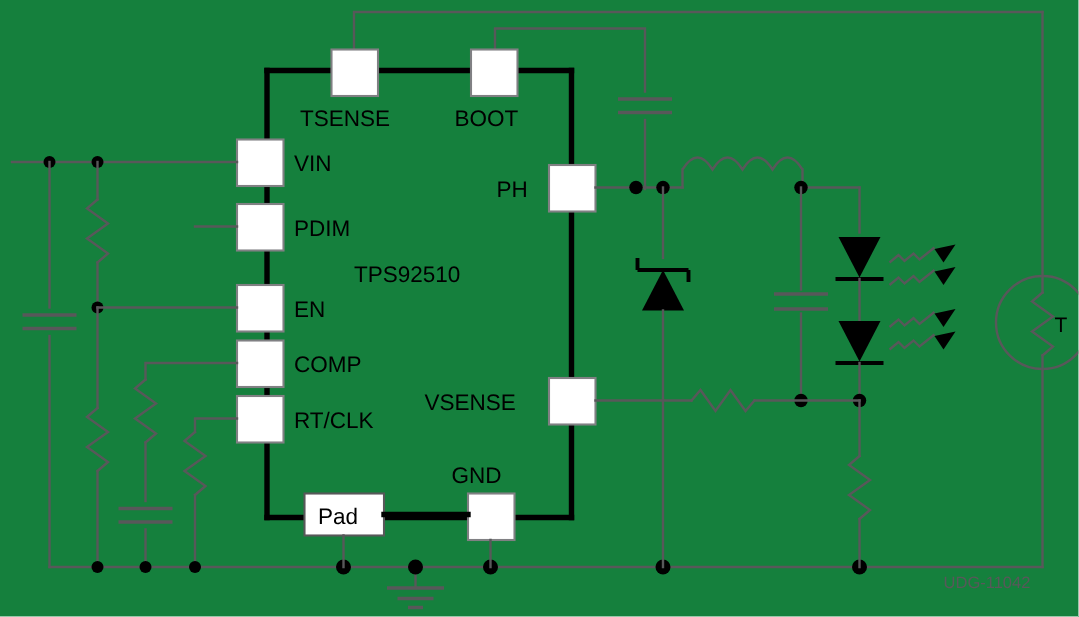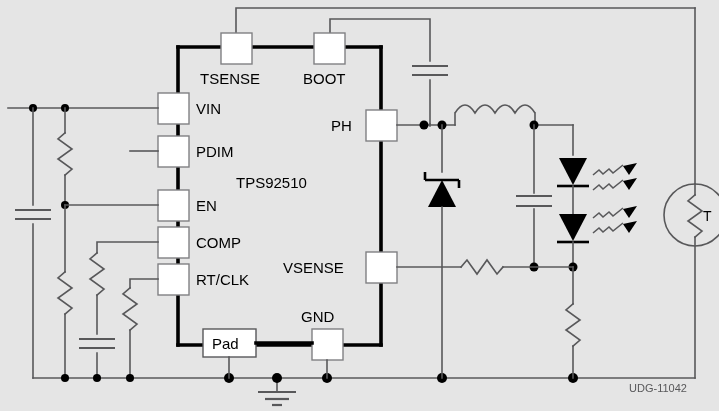--- a/index.html
+++ b/index.html
@@ -4,21 +4,21 @@
 <style>
   html, body {
     margin: 0;
     padding: 0;
     background: #ffffff;
   }
   #root {
     position: relative;
     width: 719px;
     height: 411px;
-    background: #e5e5e5;
+    background: #15803d;
     font-family: "Liberation Sans", sans-serif;
     overflow: hidden;
   }
   #schematic {
     position: absolute;
     left: 0;
     top: 0;
   }
   .pin-label {
     font-family: "Liberation Sans", sans-serif;

